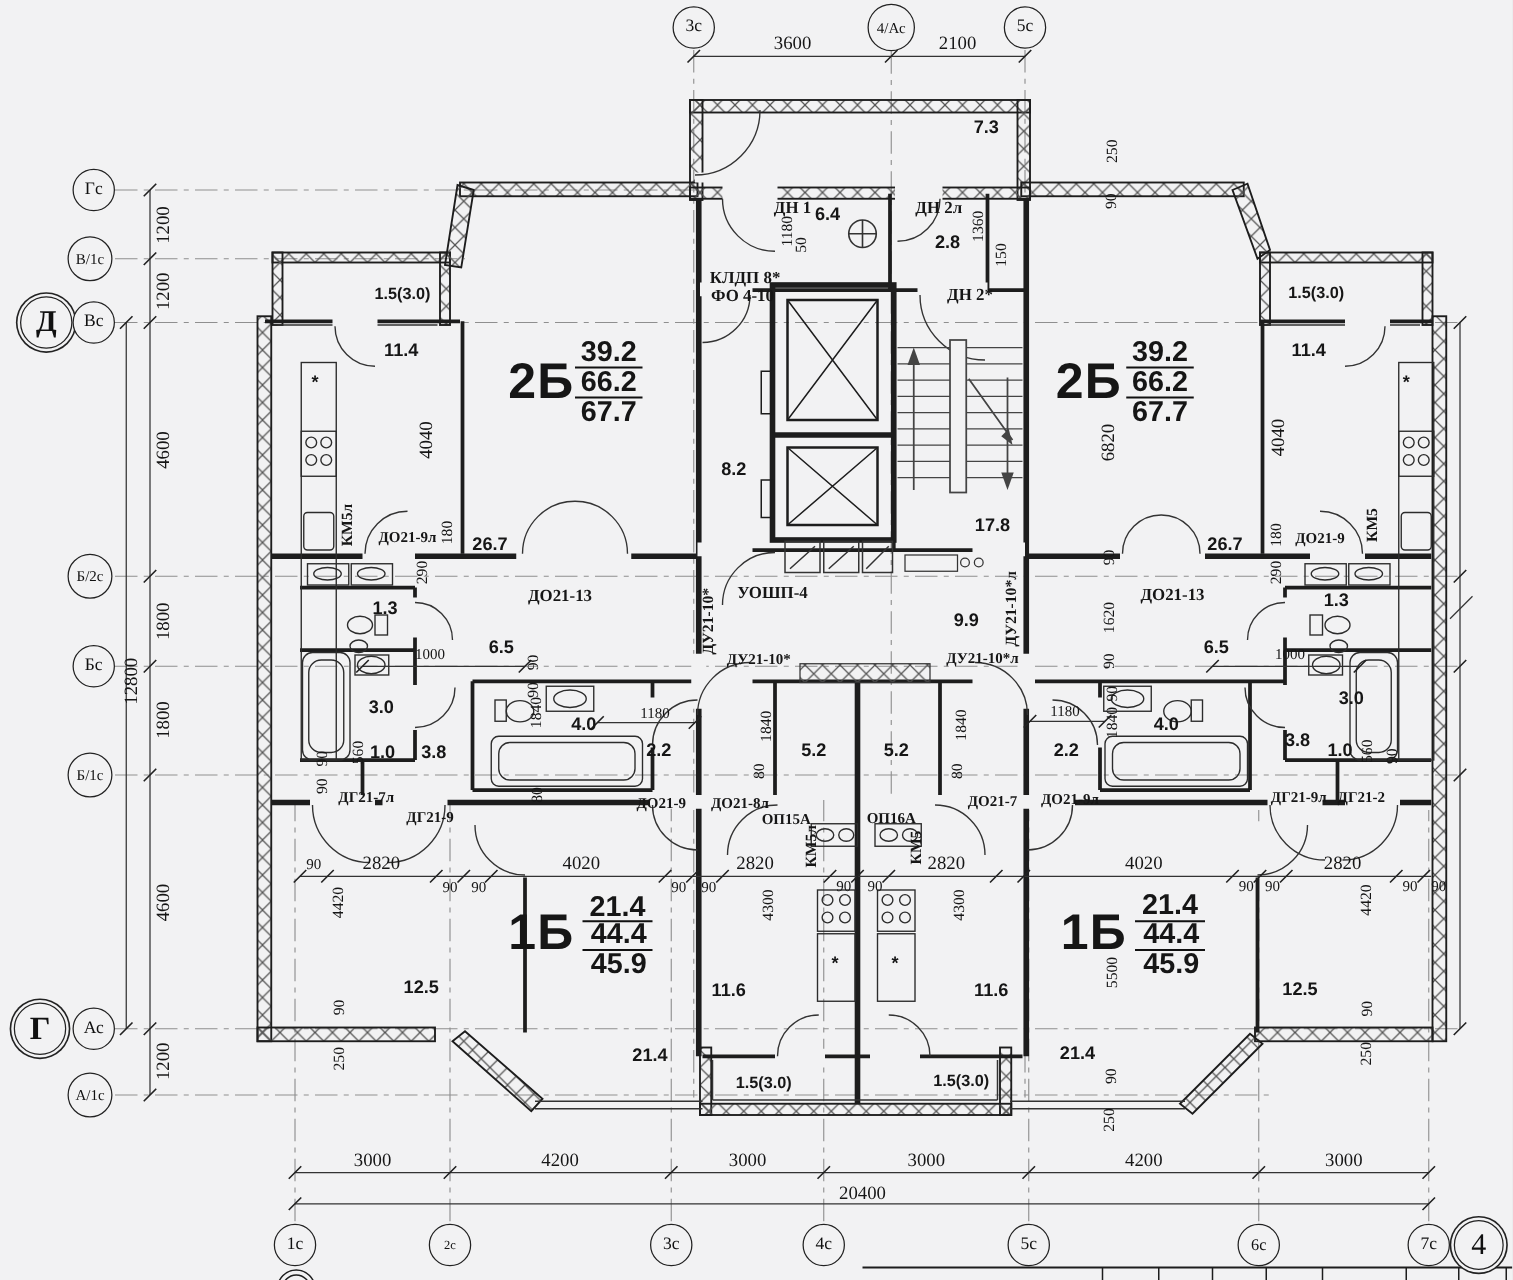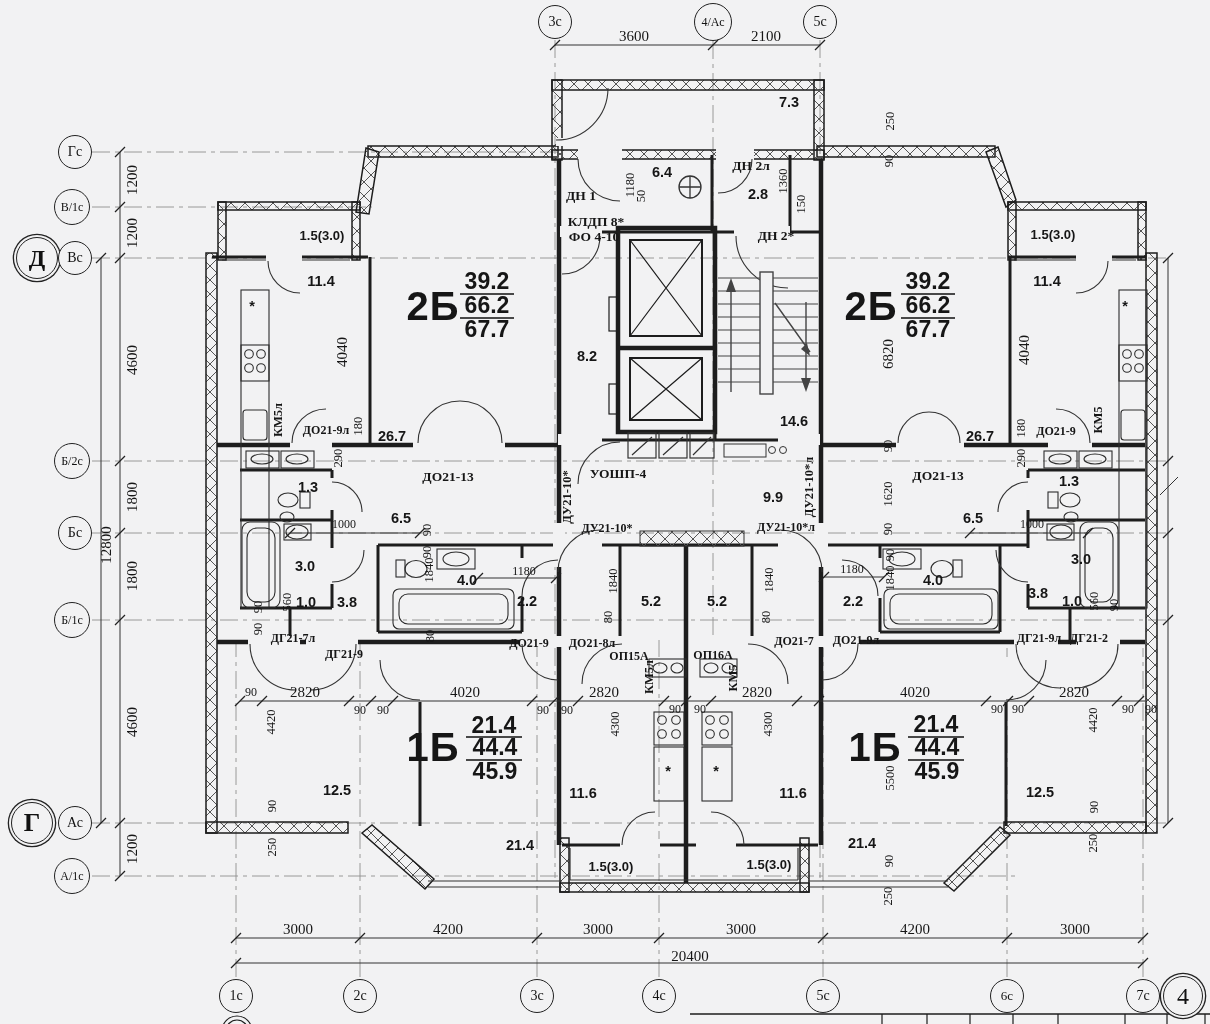--- a/index.html
+++ b/index.html
@@ -296,21 +296,21 @@
       </div>
       <div class="bubble" style="left: 58px; top: 806px; width: 34px; height: 34px; font-size: 14px;">
         <span>Ас</span>
       </div>
       <div class="bubble" style="left: 54px; top: 858px; width: 36px; height: 36px; font-size: 12px;">
         <span>А/1с</span>
       </div>
       <div class="bubble" style="left: 219px; top: 979px; width: 34px; height: 34px; font-size: 14px;">
         <span>1с</span>
       </div>
-      <div class="bubble" style="left: 343px; top: 979px; width: 34px; height: 34px; font-size: 14px;">
+      <div class="bubble" style="left: 343px; top: 979px; width: 34px; height: 34px; font-size: 10px;">
         <span>2с</span>
       </div>
       <div class="bubble" style="left: 520px; top: 979px; width: 34px; height: 34px; font-size: 14px;">
         <span>3с</span>
       </div>
       <div class="bubble" style="left: 642px; top: 979px; width: 34px; height: 34px; font-size: 14px;">
         <span>4с</span>
       </div>
       <div class="bubble" style="left: 806px; top: 979px; width: 34px; height: 34px; font-size: 14px;">
         <span>5с</span>
@@ -337,35 +337,35 @@
       <span class="lb dv rot" style="left: 132px; top: 849px;">1200</span>
       <span class="lb dv rot" style="left: 106px; top: 545px;">12800</span>
       <span class="lb d" style="left: 298px; top: 929px;">3000</span>
       <span class="lb d" style="left: 448px; top: 929px;">4200</span>
       <span class="lb d" style="left: 598px; top: 929px;">3000</span>
       <span class="lb d" style="left: 741px; top: 929px;">3000</span>
       <span class="lb d" style="left: 915px; top: 929px;">4200</span>
       <span class="lb d" style="left: 1075px; top: 929px;">3000</span>
       <span class="lb d" style="left: 690px; top: 956px;">20400</span>
       <span class="lb a" style="left: 789px; top: 102px;">7.3</span>
-      <span class="lb m" style="left: 581px; top: 166px; margin-top: 30px;">ДН 1</span>
+      <span class="lb m" style="left: 634px; top: 166px;">ДН 1</span>
       <span class="lb a" style="left: 662px; top: 172px;">6.4</span>
       <span class="lb m" style="left: 751px; top: 166px;">ДН 2л</span>
       <span class="lb a" style="left: 758px; top: 194px;">2.8</span>
       <span class="lb m" style="left: 776px; top: 236px;">ДН 2*</span>
       <span class="lb m" style="left: 596px; top: 222px;">КЛДП 8*</span>
       <span class="lb m" style="left: 594px; top: 237px;">ФО 4-10</span>
       <span class="lb dvs rot" style="left: 630px; top: 185px;">1180</span>
       <span class="lb dvs rot" style="left: 641px; top: 196px;">50</span>
       <span class="lb dvs rot" style="left: 783px; top: 181px;">1360</span>
       <span class="lb dvs rot" style="left: 801px; top: 204px;">150</span>
       <span class="lb dvs rot" style="left: 890px; top: 121px;">250</span>
       <span class="lb dvs rot" style="left: 889px; top: 161px;">90</span>
-      <span class="lb a" style="left: 587px; top: 356px;">8.2</span>
-      <span class="lb a" style="left: 794px; top: 421px;">14.6</span>
+      <span class="lb a" style="left: 587px; top: 376px;">8.2</span>
+      <span class="lb a" style="left: 794px; top: 421px;">17.8</span>
       <span class="lb m" style="left: 618px; top: 474px;">УОШП-4</span>
       <span class="lb a" style="left: 773px; top: 497px;">9.9</span>
       <span class="lb a13" style="left: 322px; top: 235px;">1.5(3.0)</span>
       <span class="lb a" style="left: 321px; top: 281px;">11.4</span>
       <span class="lb apt" style="left: 433px; top: 306px;">2Б</span>
       <span class="lb apt2" style="left: 487px; top: 281px;">39.2</span>
       <span class="lb apt2" style="left: 487px; top: 305px;">66.2</span>
       <span class="lb apt2" style="left: 487px; top: 329px;">67.7</span>
       <span class="lb dv rot" style="left: 342px; top: 352px;">4040</span>
       <span class="lb mv rot" style="left: 278px; top: 420px;">КМ5л</span>

